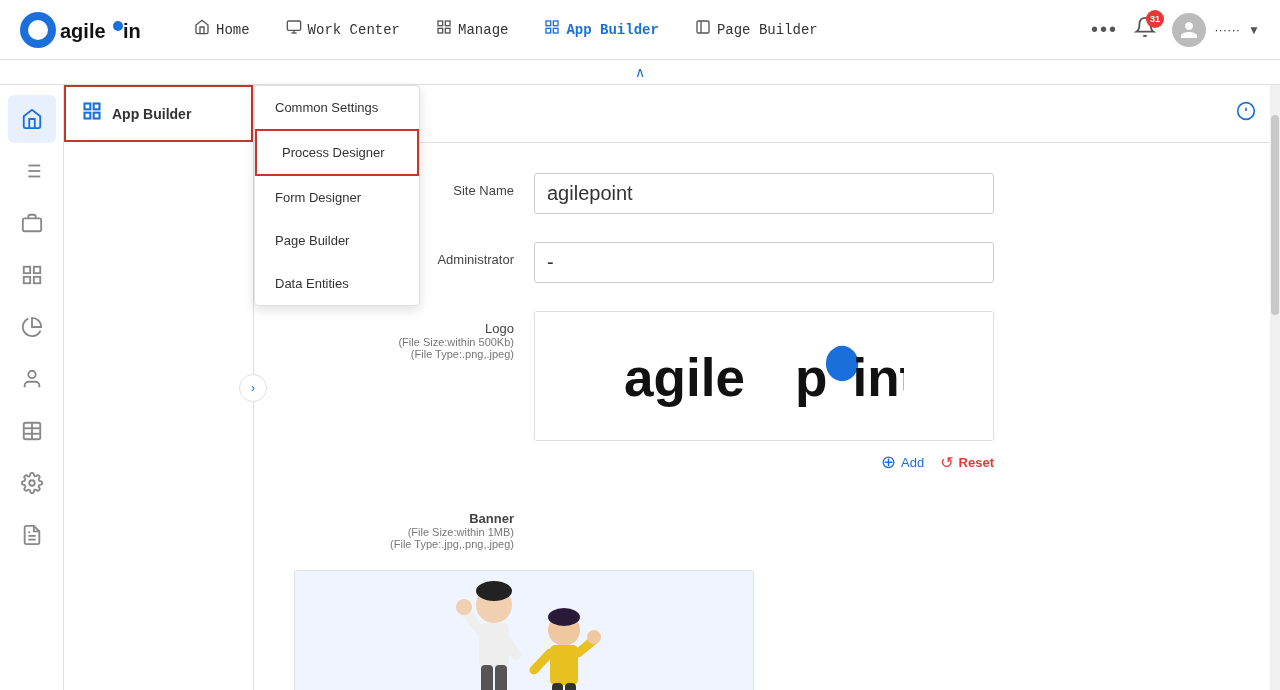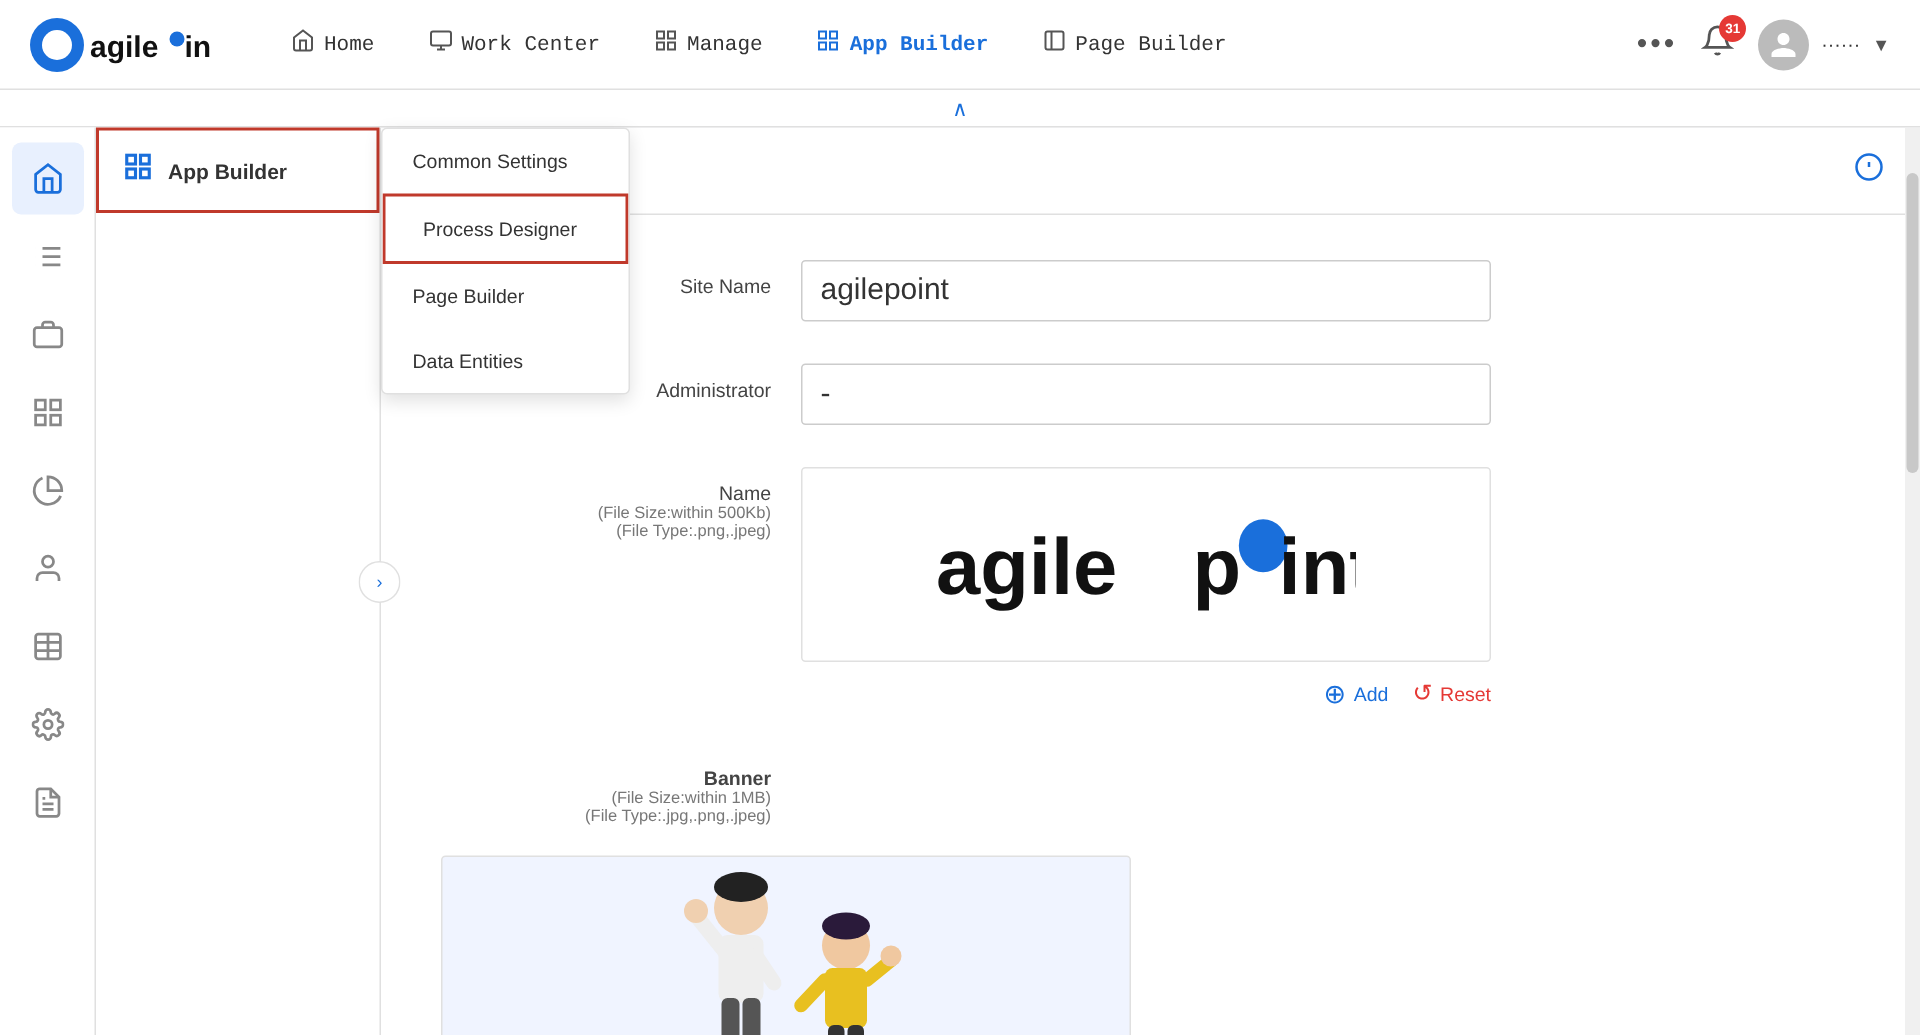--- a/index.html
+++ b/index.html
@@ -319,20 +319,21 @@
       <span>App Builder</span>
     </div>
 
     <div class="expand-btn">
       <span>›</span>
     </div>
 
     <div class="dropdown-menu">
       <div class="dropdown-item">Common Settings</div>
       <div class="dropdown-item selected">Process Designer</div>
+      <div class="dropdown-item">Form Designer</div>
       <div class="dropdown-item">Page Builder</div>
       <div class="dropdown-item">Data Entities</div>
     </div>
   </div>
 
   <div class="main-content">
     <div class="content-header">
       <span class="content-title">Portal Branding</span>
       <span class="info-icon">
         <svg width="20" height="20" viewBox="0 0 24 24" fill="none" stroke="#1a6fdb" stroke-width="2">
@@ -350,21 +351,21 @@
         <input class="form-input" type="text" value="agilepoint" style="">
       </div>
 
       <div class="form-row">
         <div class="form-label">Administrator</div>
         <input class="form-input" type="text" value="-" style="">
       </div>
 
       <div class="form-row" style="align-items:flex-start;">
         <div class="form-label" style="padding-top:10px;">
-          <div>Name</div>
+          <div>Logo</div>
           <div class="form-label-sub">(File Size:within 500Kb)</div>
           <div class="form-label-sub">(File Type:.png,.jpeg)</div>
         </div>
         <div class="logo-preview">
           <div class="logo-preview-box">
 
             <svg width="280" height="80" viewBox="0 0 380 90">
 
               <text x="0" y="72" font-family="Arial Black, sans-serif" font-size="72" font-weight="900" fill="#111">agile</text>
 
@@ -375,21 +376,21 @@
               <text x="310" y="72" font-family="Arial Black, sans-serif" font-size="72" font-weight="900" fill="#111">int</text>
             </svg>
           </div>
           <div class="logo-actions">
             <button class="logo-action-btn">
               <span style="color:#1a6fdb;font-size:18px;">⊕</span>
               <span>Add</span>
             </button>
             <button class="logo-action-btn">
               <span style="color:#e53935;font-size:16px;">↺</span>
-              <span style="color:#e53935;">Reset</span>
+              <span style="color:#e53935;font-weight:bold;">Reset</span>
             </button>
           </div>
         </div>
       </div>
 
       <div class="form-row" style="align-items:flex-start;flex-direction:column;">
         <div class="form-label" style="padding-top:10px;">
           <div style="font-weight:600;">Banner</div>
           <div class="form-label-sub">(File Size:within 1MB)</div>
           <div class="form-label-sub">(File Type:.jpg,.png,.jpeg)</div>

